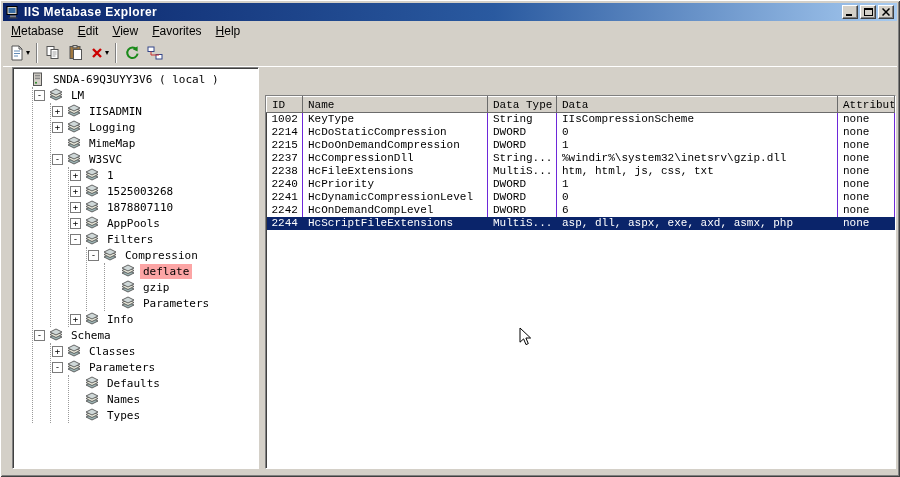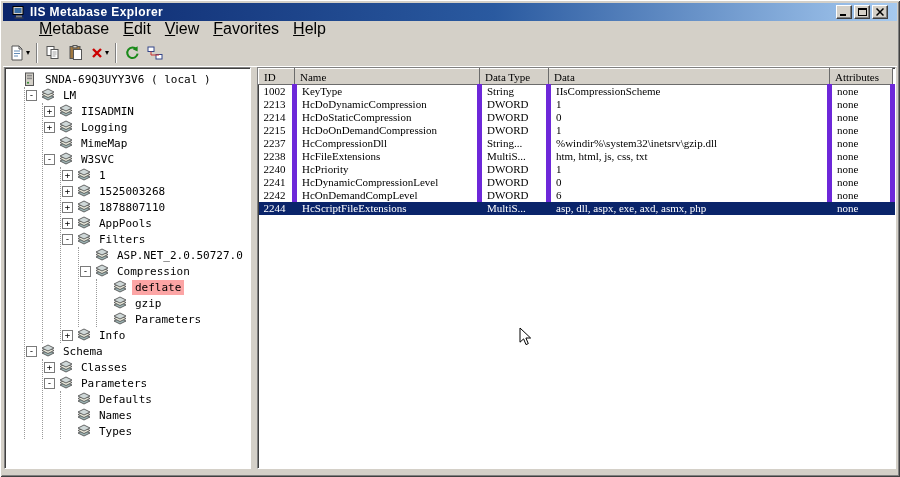--- a/index.html
+++ b/index.html
@@ -6,57 +6,57 @@
   *{box-sizing:border-box;}
   .window{
     position:relative;width:900px;height:477px;background:#d4d0c8;
     display:flex;flex-direction:column;
     box-shadow: inset 1px 1px 0 #ffffff, inset -1px -1px 0 #404040, inset 2px 2px 0 #d4d0c8, inset -2px -2px 0 #808080;
     padding:3px;
     font-family:"Liberation Sans", sans-serif;
   }
   
   .titlebar{
-    height:18px;flex:0 0 18px;display:flex;align-items:center;padding:0 9px;
+    height:18px;flex:0 0 18px;display:flex;align-items:center;padding:0 3px;
     background:linear-gradient(90deg,#0a246a 0%,#2a5aa0 55%,#a6caf0 100%);
   }
   .app-ic{width:15px;height:14px;margin-right:3px;display:inline-flex;}
   .title{color:#fff;font-size:12px;font-weight:bold;letter-spacing:.4px;flex:1;white-space:nowrap;line-height:18px;}
   .winbtns{display:flex;gap:2px;margin-left:4px;}
   .winbtn{
     width:16px;height:14px;background:#d4d0c8;display:flex;align-items:center;justify-content:center;
     border:1px solid;border-color:#ffffff #404040 #404040 #ffffff;
     box-shadow: inset -1px -1px 0 #808080;
   }
   
-  .menubar{height:19px;flex:0 0 19px;display:flex;align-items:flex-end;padding-left:1px;font-size:16px;margin-left:28px;}
+  .menubar{height:19px;flex:0 0 19px;display:flex;align-items:center;padding-left:1px;font-size:12px;}
   .menu-item{padding:2px 7px;white-space:nowrap;color:#000;}
   .menu-item u{text-decoration:underline;}
   
   .toolbar{height:27px;flex:0 0 27px;display:flex;align-items:center;padding:1px 2px 2px 3px;
     border-bottom:1px solid #ffffff;}
   .tb-btn{height:23px;min-width:23px;padding:0 2px;display:flex;align-items:center;justify-content:center;
     border:1px solid transparent;}
   .tb-btn .dd{font-size:8px;line-height:8px;margin-left:1px;color:#000;}
   .tb-sep{width:2px;height:20px;margin:0 3px;border-left:1px solid #808080;border-right:1px solid #ffffff;}
   
   .main{flex:1;display:flex;min-height:0;padding:0 1px;}
   .treepane{
     width:247px;flex:0 0 247px;background:#fff;overflow:hidden;
     border:1px solid;border-color:#808080 #ffffff #ffffff #808080;
     box-shadow: inset 1px 1px 0 #404040;
     padding:3px 0 12px 2px;
-    font-family:"DejaVu Sans Mono", monospace;font-size:11px;
+    font-family:"DejaVu Sans Mono", monospace;font-size:11px;margin-left:8px;
   }
   .splitter{width:6px;flex:0 0 6px;background:#d4d0c8;cursor:ew-resize;}
   .listpane{
     flex:1;background:#fff;overflow:hidden;position:relative;
     border:1px solid;border-color:#808080 #ffffff #ffffff #808080;
     box-shadow: inset 1px 1px 0 #404040;
-    font-family:Liberation Serif, serif;font-size:11px;
+    font-family:Liberation Mono, monospace;font-size:11px;margin-top:28px;
   }
   .bottomstrip{height:5px;flex:0 0 5px;background:#d4d0c8;}
   
   .tree-row{height:16px;display:flex;align-items:center;white-space:nowrap;}
   .expbox{
     width:11px;height:11px;flex:0 0 11px;margin:0 3px 0 1px;background:#fff;
     border:1px solid #7b7b7b;display:flex;align-items:center;justify-content:center;
     font:9px/9px "DejaVu Sans Mono",monospace;color:#000;
   }
   .expbox.none{border:none;background:transparent;}
@@ -66,21 +66,21 @@
   .tree-children{margin-left:17px;border-left:1px dotted #9a9a9a;}
   
   table{border-collapse:collapse;table-layout:fixed;width:100%;}
   th{
     background:#d4d0c8;font-weight:normal;text-align:left;font-size:11px;
     padding:1px 5px;height:16px;white-space:nowrap;overflow:hidden;
     border:1px solid;border-color:#ffffff #6b6b6b #6b6b6b #ffffff;
   }
   td{
     padding:0 5px;height:13px;font-size:11px;white-space:nowrap;overflow:hidden;
-    border-right:5px solid #6d28d9;color:#000;line-height:13px;
+    border-right:1px solid #6d28d9;color:#000;line-height:13px;
   }
   tr.sel td{background:#0a246a;color:#fff;border-right-color:#0a246a;}
   
   .cursor{position:absolute;left:519px;top:327px;width:13px;height:20px;pointer-events:none;z-index:50;}
 </style>
 </head>
 <body>
 
 <div class="window">
 
@@ -302,31 +302,20 @@
                   <span class="node-ic">
                     <svg width="16" height="14" viewBox="0 0 16 14">
                       <polygon points="2,9 8,12 14,9 8,6" fill="#9fb6b6" stroke="#444" stroke-width="0.8"></polygon>
                       <polygon points="2,6.5 8,9.5 14,6.5 8,3.5" fill="#e8e8da" stroke="#444" stroke-width="0.8"></polygon>
                       <polygon points="2,4 8,7 14,4 8,1" fill="#cfd8d8" stroke="#444" stroke-width="0.8"></polygon>
                     </svg>
                   </span>
                   <span class="node-lb">Filters</span>
                 </div>
                 <div class="tree-children">
-                  <div class="tree-row">
-                    <span class="expbox none"></span>
-                    <span class="node-ic">
-                      <svg width="16" height="14" viewBox="0 0 16 14">
-                        <polygon points="2,9 8,12 14,9 8,6" fill="#9fb6b6" stroke="#444" stroke-width="0.8"></polygon>
-                        <polygon points="2,6.5 8,9.5 14,6.5 8,3.5" fill="#e8e8da" stroke="#444" stroke-width="0.8"></polygon>
-                        <polygon points="2,4 8,7 14,4 8,1" fill="#cfd8d8" stroke="#444" stroke-width="0.8"></polygon>
-                      </svg>
-                    </span>
-                    <span class="node-lb">ASP.NET_2.0.50727.0</span>
-                  </div>
                   <div class="tree-row">
                     <span class="expbox">-</span>
                     <span class="node-ic">
                       <svg width="16" height="14" viewBox="0 0 16 14">
                         <polygon points="2,9 8,12 14,9 8,6" fill="#9fb6b6" stroke="#444" stroke-width="0.8"></polygon>
                         <polygon points="2,6.5 8,9.5 14,6.5 8,3.5" fill="#e8e8da" stroke="#444" stroke-width="0.8"></polygon>
                         <polygon points="2,4 8,7 14,4 8,1" fill="#cfd8d8" stroke="#444" stroke-width="0.8"></polygon>
                       </svg>
                     </span>
                     <span class="node-lb">Compression</span>
@@ -474,27 +463,20 @@
           </thead>
         <tbody id="tbody">
             <tr>
               <td>1002</td>
               <td>KeyType</td>
               <td>String</td>
               <td>IIsCompressionScheme</td>
               <td>none</td>
             </tr>
             <tr>
-              <td>2213</td>
-              <td>HcDoDynamicCompression</td>
-              <td>DWORD</td>
-              <td>1</td>
-              <td>none</td>
-            </tr>
-            <tr>
               <td>2214</td>
               <td>HcDoStaticCompression</td>
               <td>DWORD</td>
               <td>0</td>
               <td>none</td>
             </tr>
             <tr>
               <td>2215</td>
               <td>HcDoOnDemandCompression</td>
               <td>DWORD</td>

